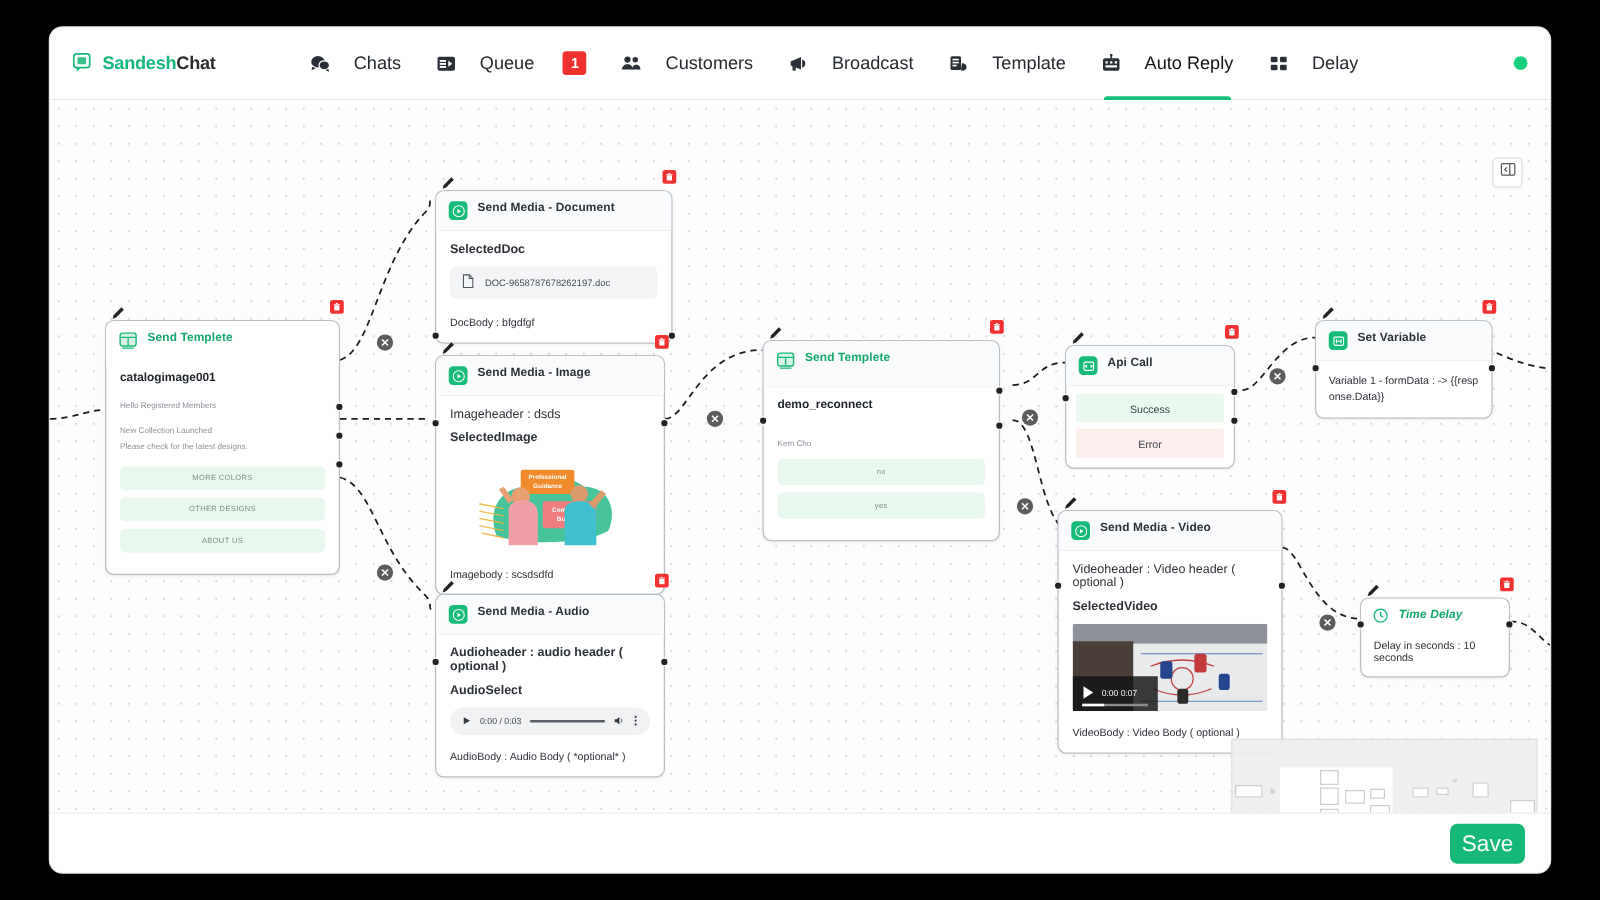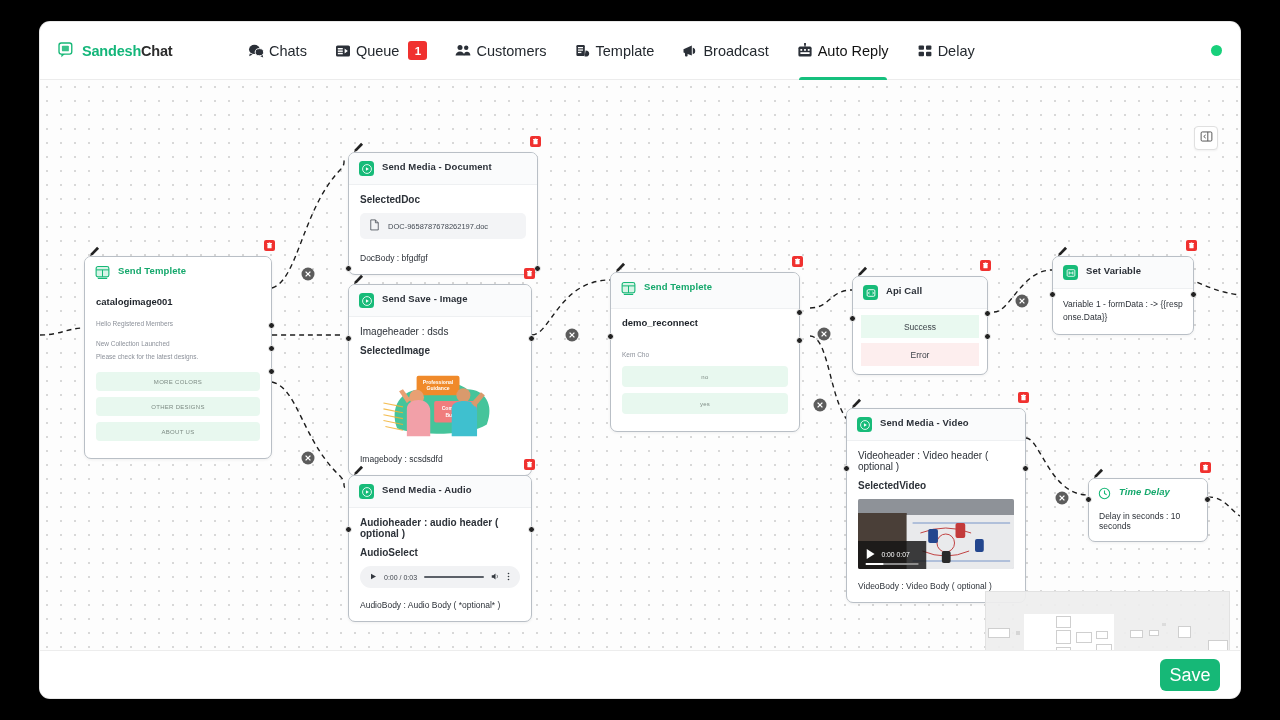--- a/index.html
+++ b/index.html
@@ -23,21 +23,21 @@
     border-bottom:1px solid #ececec; z-index:50;
   }
   .brand { display:flex; align-items:center; gap:7px; margin-left:18px; width:190px; }
   .brand-mark { width:17px; height:17px; position:relative; flex:none; }
   .brand-name { font-size:14.5px; font-weight:600; letter-spacing:-.2px; }
   .brand-name .g { color:#14b67a; }
   .brand-name .d { color:#2c2c2c; }
 
   .nav-items { display:flex; align-items:center; gap:28px; height:58px; }
   .nav-item {
-    display:flex; align-items:center; gap:5px; height:58px;
+    display:flex; align-items:center; gap:19px; height:58px;
     font-size:14.5px; color:#24292f; cursor:pointer; position:relative;
     font-weight:400;
   }
   .nav-item.active { color:#111; }
   .nav-item.active:after {
     content:""; position:absolute; left:2px; right:2px; bottom:0;
     height:3px; background:#16c07e; border-radius:3px 3px 0 0;
   }
   .nav-ico { width:16px; height:16px; display:block; flex:none; }
   .badge-q {
@@ -217,39 +217,39 @@
             <path d="M0.6 12.6c0-2.6 2-4.2 4.4-4.2s4.4 1.6 4.4 4.2z"></path>
             <path d="M8.8 12.6c0-2.3 1.2-3.9 3.2-3.9 1.9 0 3.4 1.3 3.4 3.9z"></path>
           </svg>
         </span>
         <span>Customers</span>
       </div>
 
       <div class="nav-item">
         <span class="nav-ico">
           <svg viewBox="0 0 16 16" width="16" height="16" fill="#2b3038">
+            <path d="M1.5 6.2 L9.8 2.6 L9.8 12.6 L1.5 9.4 Z"></path>
+            <rect x="3" y="9.2" width="2.6" height="4.4" rx="1"></rect>
+            <path d="M11.4 5.6c1.6.6 1.6 4 0 4.6z" stroke="#2b3038" stroke-width="1.3" fill="none"></path>
+          </svg>
+        </span>
+        <span>Broadcast</span>
+      </div>
+
+      <div class="nav-item">
+        <span class="nav-ico">
+          <svg viewBox="0 0 16 16" width="16" height="16" fill="#2b3038">
             <rect x="1.4" y="2" width="8.4" height="11" rx="1.2"></rect>
             <rect x="3" y="4" width="5" height="1.3" fill="#fff"></rect>
             <rect x="3" y="6.4" width="5" height="1.3" fill="#fff"></rect>
             <rect x="3" y="8.8" width="3.4" height="1.3" fill="#fff"></rect>
             <path d="M10.6 7.6 c2.6 0 3.6 1.6 3.6 3.2 0 1.4-1 2.6-2.4 2.6 h-2.2 z"></path>
           </svg>
         </span>
         <span>Template</span>
-      </div>
-
-      <div class="nav-item">
-        <span class="nav-ico">
-          <svg viewBox="0 0 16 16" width="16" height="16" fill="#2b3038">
-            <path d="M1.5 6.2 L9.8 2.6 L9.8 12.6 L1.5 9.4 Z"></path>
-            <rect x="3" y="9.2" width="2.6" height="4.4" rx="1"></rect>
-            <path d="M11.4 5.6c1.6.6 1.6 4 0 4.6z" stroke="#2b3038" stroke-width="1.3" fill="none"></path>
-          </svg>
-        </span>
-        <span>Broadcast</span>
       </div>
 
       <div class="nav-item active">
         <span class="nav-ico">
           <svg viewBox="0 0 16 16" width="16" height="16" fill="#2b3038">
             <rect x="1.4" y="3.6" width="13.2" height="10" rx="1.6"></rect>
             <rect x="7.3" y="0.6" width="1.4" height="3"></rect>
             <circle cx="8" cy="0.9" r="1"></circle>
             <rect x="3.4" y="6" width="1.8" height="1.8" fill="#fff"></rect>
             <rect x="7.1" y="6" width="1.8" height="1.8" fill="#fff"></rect>
@@ -433,21 +433,21 @@
       <span class="handle h-l" style="top:50px;"></span>
       <span class="handle h-r" style="top:50px;"></span>
 
       <div class="node-head">
         <span class="n-ico">
           <svg viewBox="0 0 14 14" width="10" height="10" fill="#fff">
               <circle cx="7" cy="7" r="6.2" fill="none" stroke="#fff" stroke-width="1.2"></circle>
               <path d="M5.5 4.4 L9.6 7 L5.5 9.6 Z"></path>
             </svg>
         </span>
-        <span class="node-title">Send Save - Image</span>
+        <span class="node-title">Send Media - Image</span>
       </div>
       <div class="node-body">
         <div class="f-label reg">Imageheader : dsds</div>
         <div class="f-label">SelectedImage</div>
         <div class="media" style="height:78px; background:#fff;">
           <svg viewBox="0 0 160 80" width="100%" height="78" preserveAspectRatio="xMidYMid meet">
             <rect width="160" height="80" fill="#ffffff"></rect>
             <path d="M36 66 C28 44, 40 26, 62 26 C72 18, 96 16, 108 26 C126 26, 136 42, 128 62 C110 74, 54 74, 36 66 Z" fill="#45c49b"></path>
             <g stroke="#f2b233" stroke-width="1.1" opacity=".85">
               <path d="M22 40 L42 44"></path>

